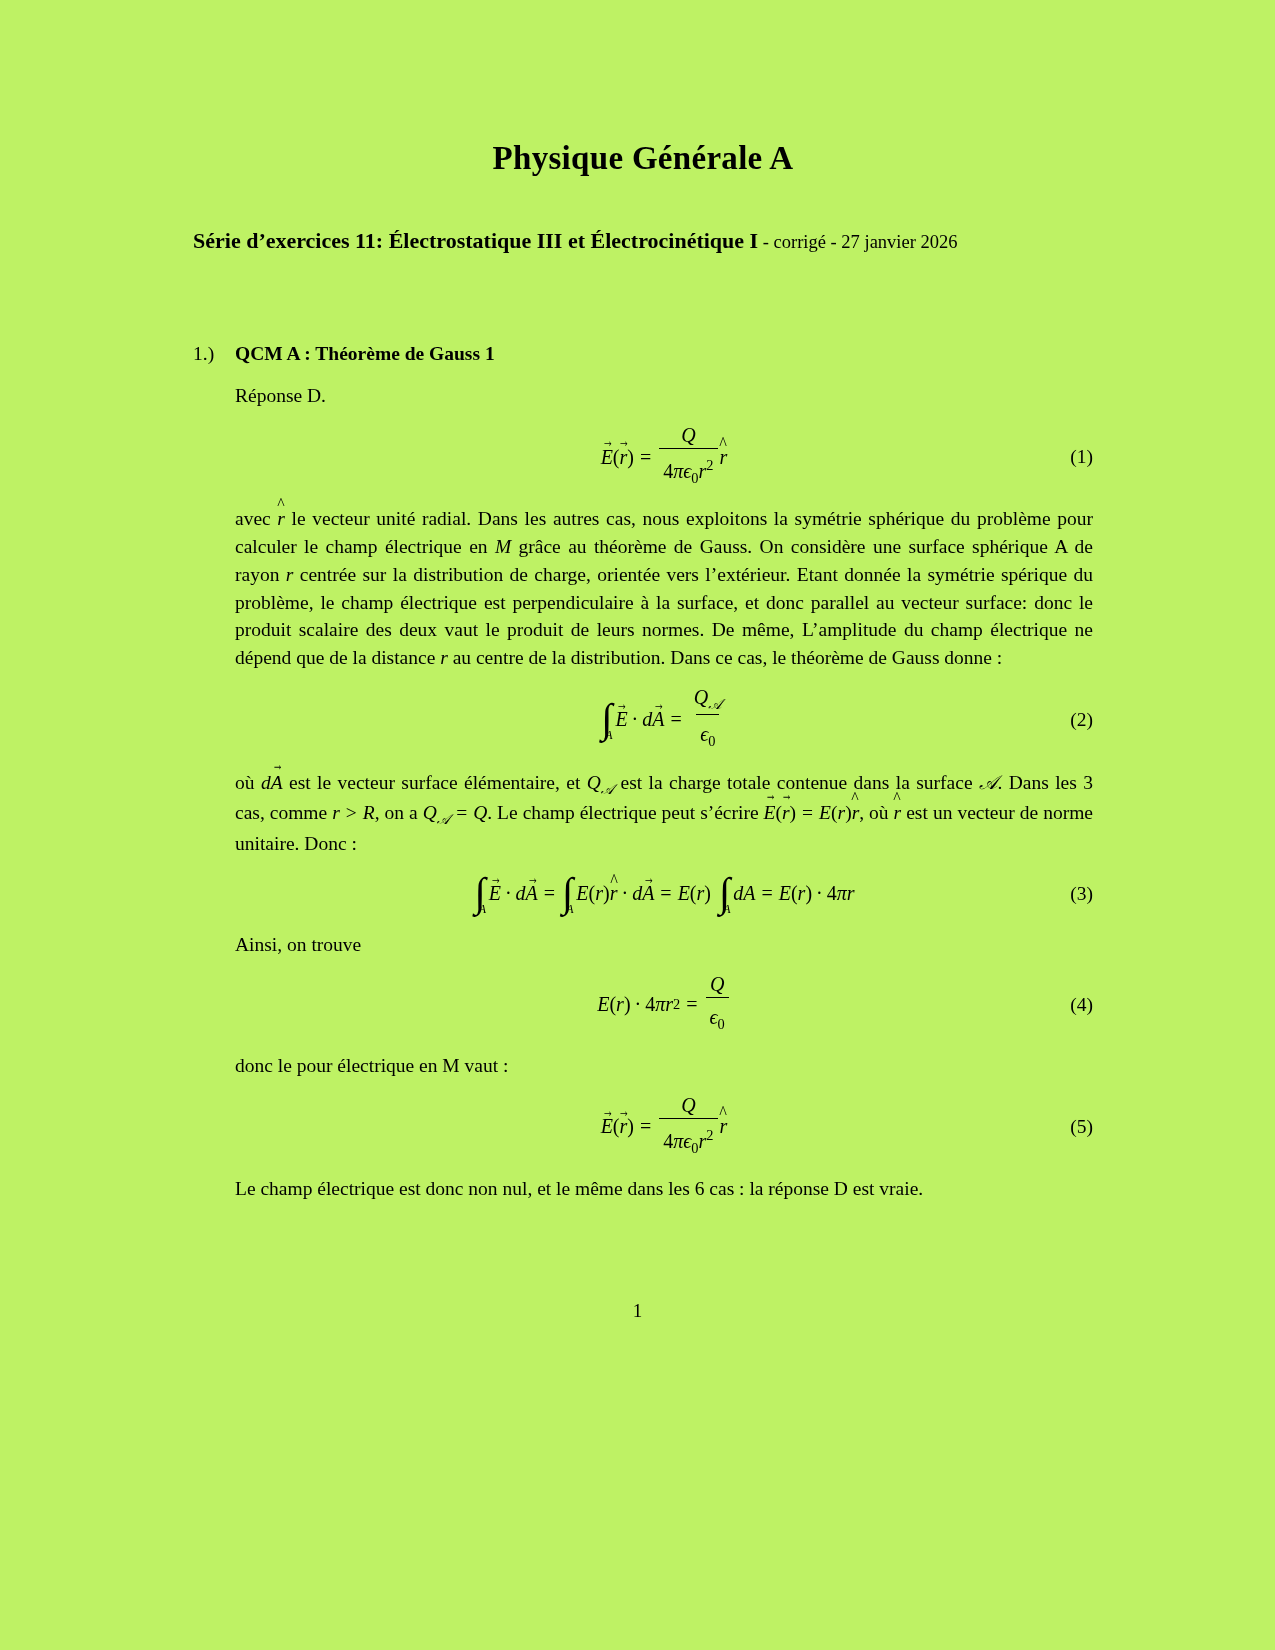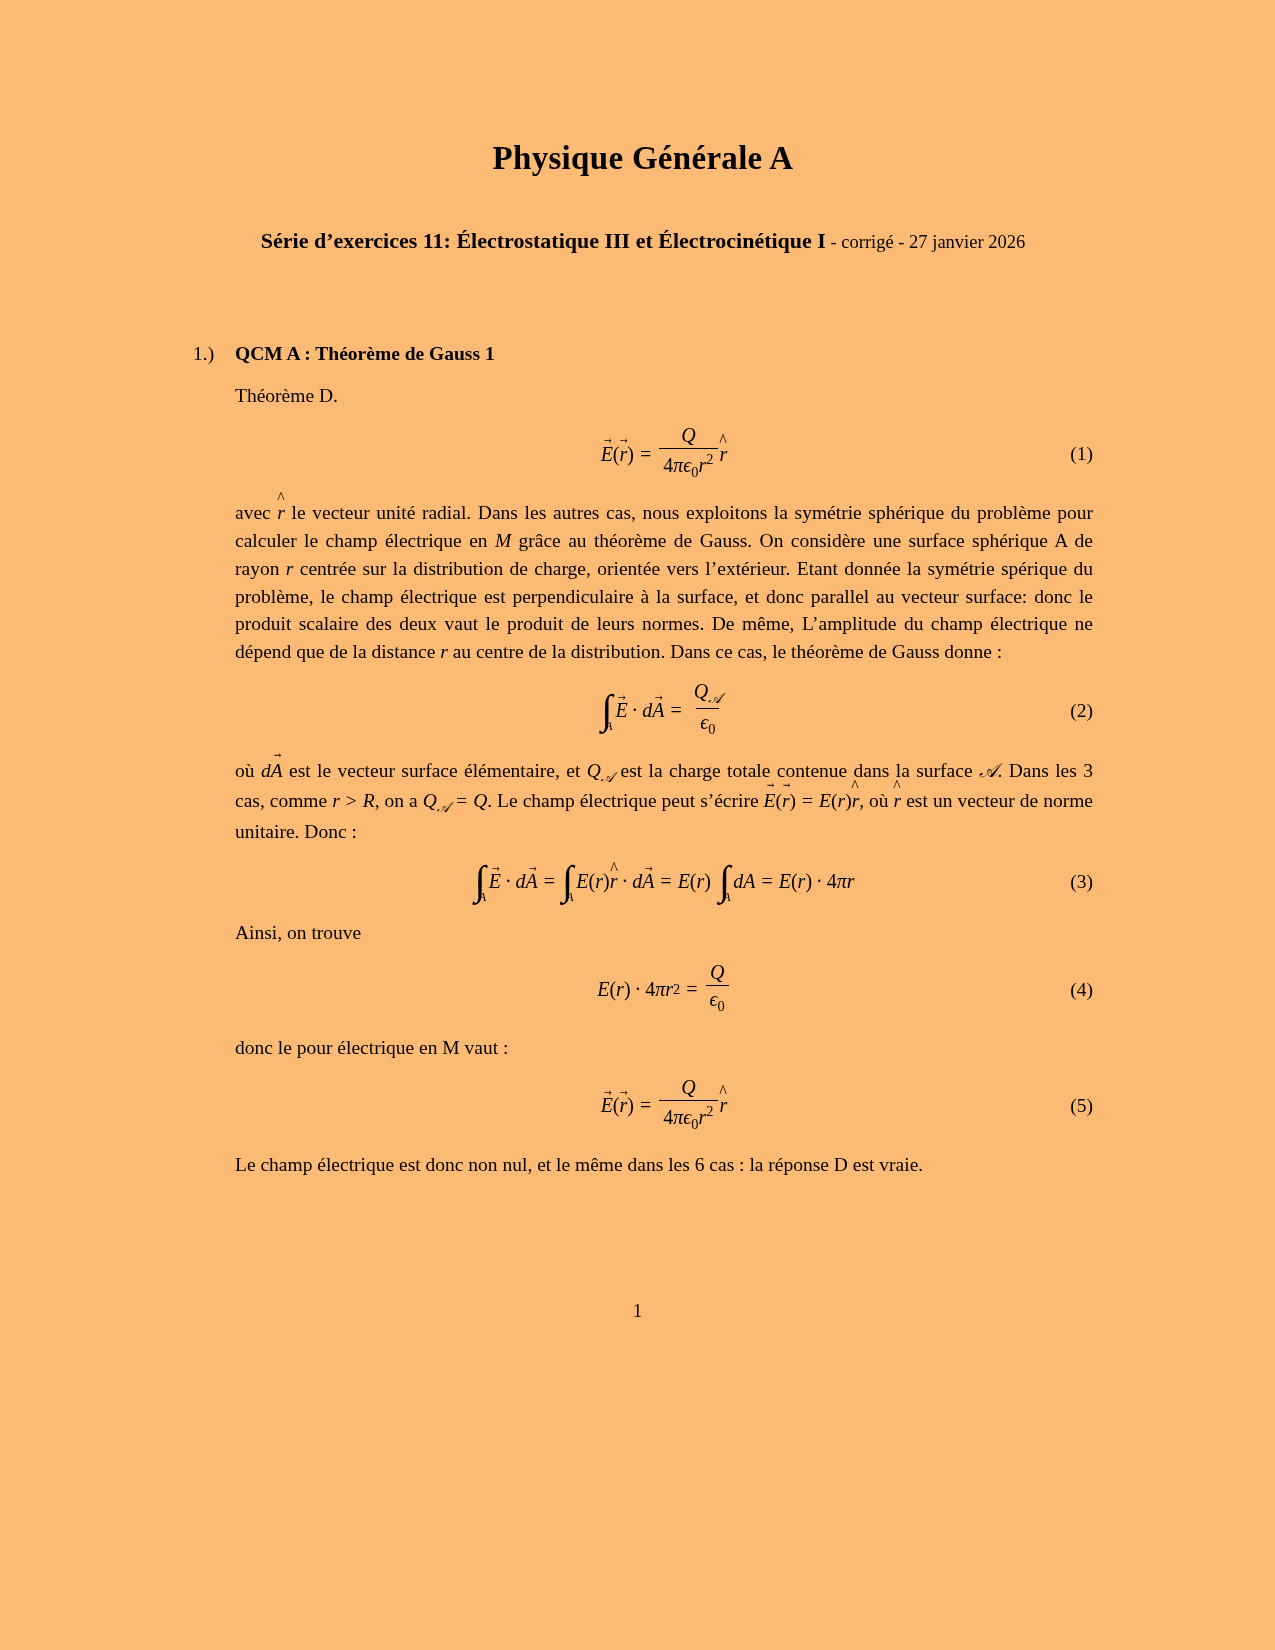--- a/index.html
+++ b/index.html
@@ -9,41 +9,40 @@
   }
   body {
     font-family: "Liberation Serif", "DejaVu Serif", serif;
     color: #000000;
   }
   .page {
     position: relative;
     width: 1275px;
     height: 1650px;
     margin: 0 auto;
-    background: #fdba74;
+    background: #bef264;
     overflow: hidden;
   }
   .content {
     position: absolute;
     left: 193px;
     top: 0;
     width: 900px;
   }
 
   
   .doc-title {
     text-align: center;
     font-size: 33px;
     font-weight: bold;
     letter-spacing: 0.3px;
     margin: 0;
     padding-top: 140px;
   }
   .doc-subtitle {
-    text-align: center;
     font-size: 22px;
     margin: 0;
     padding-top: 47px;
     line-height: 1.55;
   }
   .doc-subtitle .strong {
     font-weight: bold;
   }
   .doc-subtitle .light {
     font-weight: normal;
@@ -142,21 +141,21 @@
   .frac {
     display: inline-flex;
     flex-direction: column;
     align-items: center;
     vertical-align: middle;
     margin: 0 2px;
     position: relative;
     top: -0.07em;
   }
   .frac .num { padding: 0 4px 1px 4px; }
-  .frac .den { padding: 2px 4px 0 4px; border-top: 1.2px solid #000; }
+  .frac .den { padding: 8px 4px 0 4px; border-top: 1.2px solid #000; }
 
   .sup { font-size: 0.72em; vertical-align: super; font-style: italic; }
   .sup.mn { font-style: normal; }
   .sub { font-size: 0.72em; vertical-align: sub; font-style: normal; }
   .subi { font-size: 0.72em; vertical-align: sub; font-style: italic; }
 
   .intg {
     position: relative;
     display: inline-block;
     margin: 0 3px 0 1px;
@@ -199,21 +198,21 @@
       <span class="strong">Série d’exercices 11: Électrostatique III et Électrocinétique I</span><span class="light"> - corrigé - 27 janvier 2026</span>
     </div>
 
     <div class="exercise">
 
       <div class="ex-head">
         <span class="ex-num">1.)</span>
         <span>QCM A : Théorème de Gauss 1</span>
       </div>
 
-      <div class="para nojust">Théorème D.</div>
+      <div class="para nojust">Réponse D.</div>
 
 
       <div class="eqrow">
         <span class="eqbody">
           <span class="vec">E</span>
             <span class="mn">(</span>
             <span class="vec">r</span>
             <span class="mn">)</span>
             <span class="op">=</span>
             <span class="frac">

